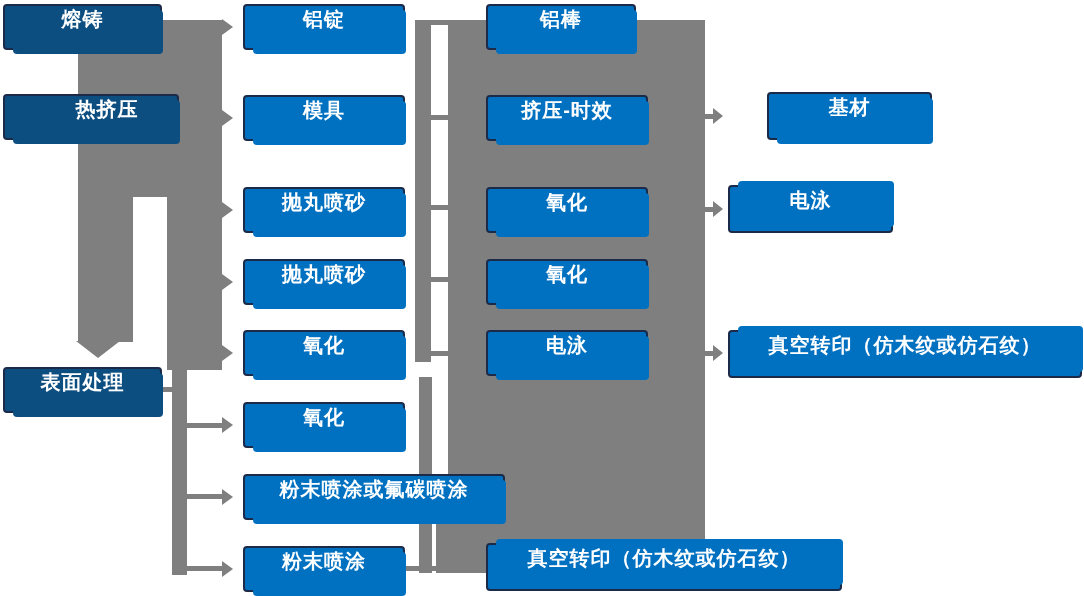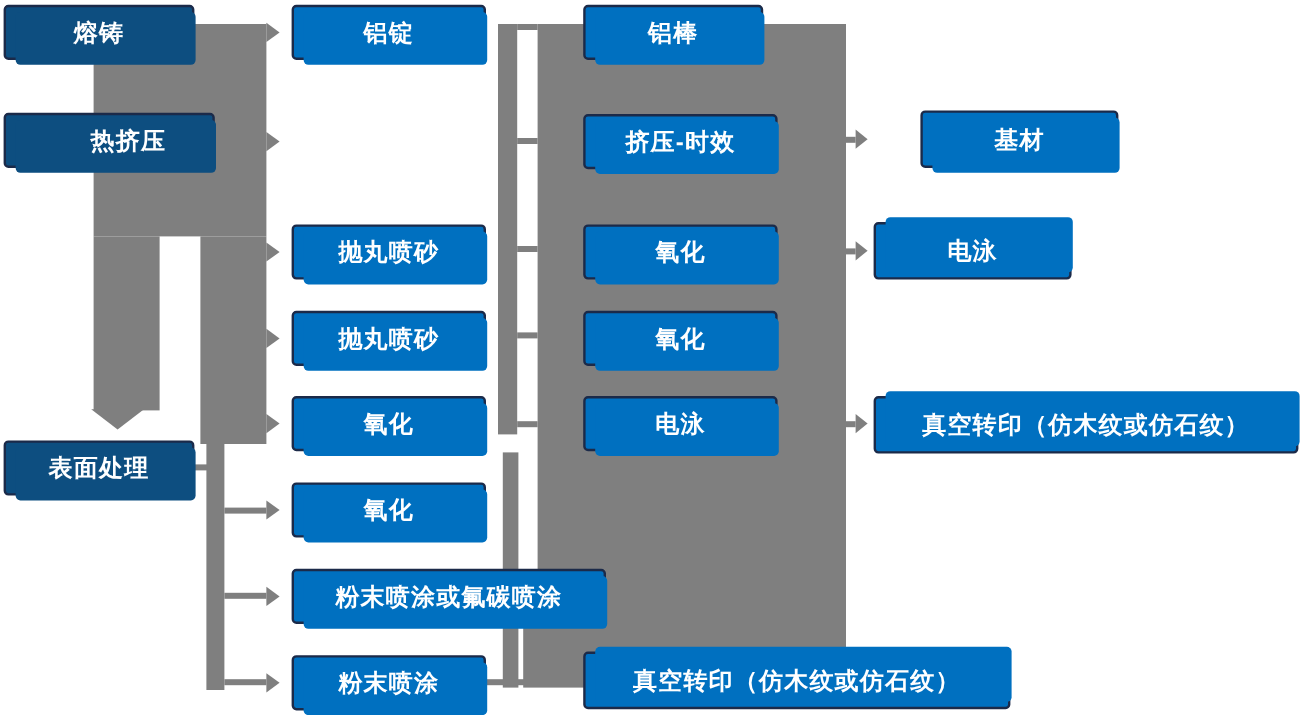--- a/index.html
+++ b/index.html
@@ -23,21 +23,21 @@
   .arr-r{position:absolute;width:0;height:0;z-index:1;
     border-top:8px solid transparent;border-bottom:8px solid transparent;
     border-left:11px solid var(--gray);}
   .arr-r.small{border-top-width:8px;border-bottom-width:8px;border-left-width:10px;}
   .arr-d{position:absolute;width:0;height:0;z-index:1;
     border-left:22px solid transparent;border-right:22px solid transparent;
     border-top:17px solid var(--gray);}
   
   .node{
     position:absolute;z-index:2;
-    display:flex;align-items:center;justify-content:center;
+    display:flex;align-items:flex-start;justify-content:center;
     background:var(--process-fill);
     border:2px solid var(--border);
     border-radius:4px;
     color:var(--text);
     font-size:20px;font-weight:600;
     letter-spacing:1px;
     box-sizing:border-box;
     white-space:nowrap;
   }
   .node.dark{background:var(--stage-fill);}
@@ -99,20 +99,23 @@
   <div class="node dark" style="left:3px;top:94px;width:176px;height:46px;padding-left:32px;">
       <span>热挤压</span>
     </div>
   <div class="node" style="left:243px;top:4px;width:162px;height:46px;">
       <span>铝锭</span>
     </div>
 
   <div class="node dark" style="left:3px;top:367px;width:159px;height:46px;">
       <span>表面处理</span>
     </div>
+  <div class="node" style="left:243px;top:95px;width:162px;height:46px;">
+      <span>模具</span>
+    </div>
   <div class="node" style="left:243px;top:187px;width:162px;height:46px;">
       <span>抛丸喷砂</span>
     </div>
   <div class="node" style="left:243px;top:259px;width:162px;height:46px;">
       <span>抛丸喷砂</span>
     </div>
   <div class="node" style="left:243px;top:330px;width:162px;height:46px;">
       <span>氧化</span>
     </div>
   <div class="node" style="left:243px;top:402px;width:162px;height:46px;">

